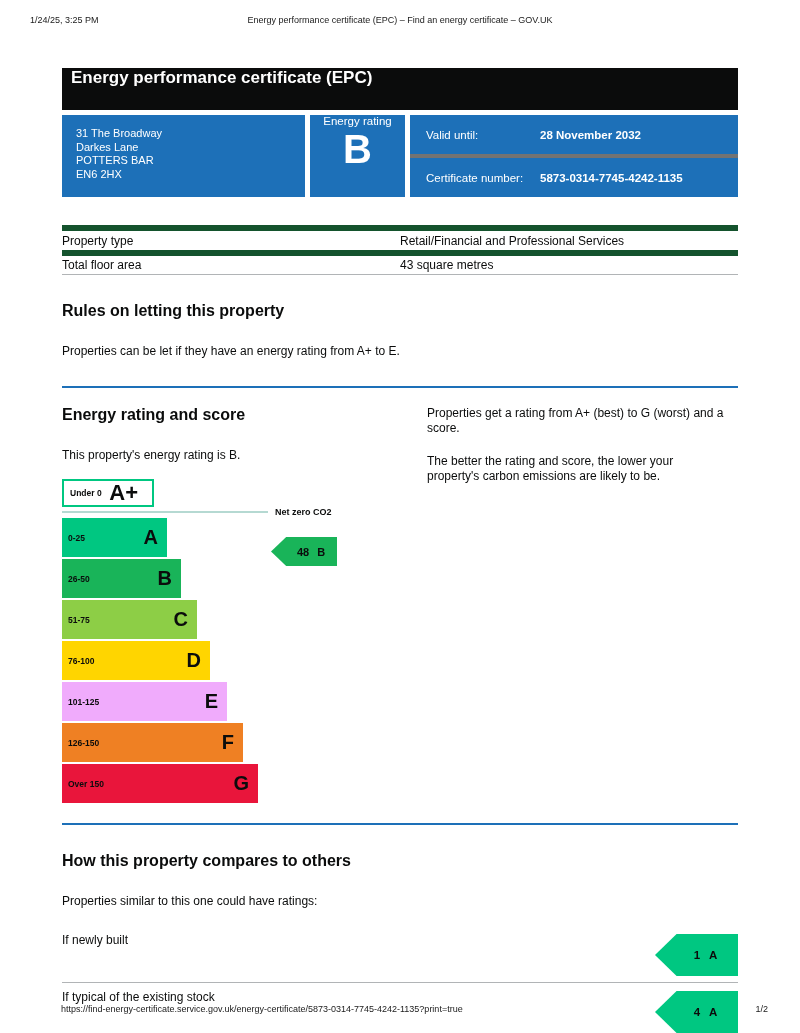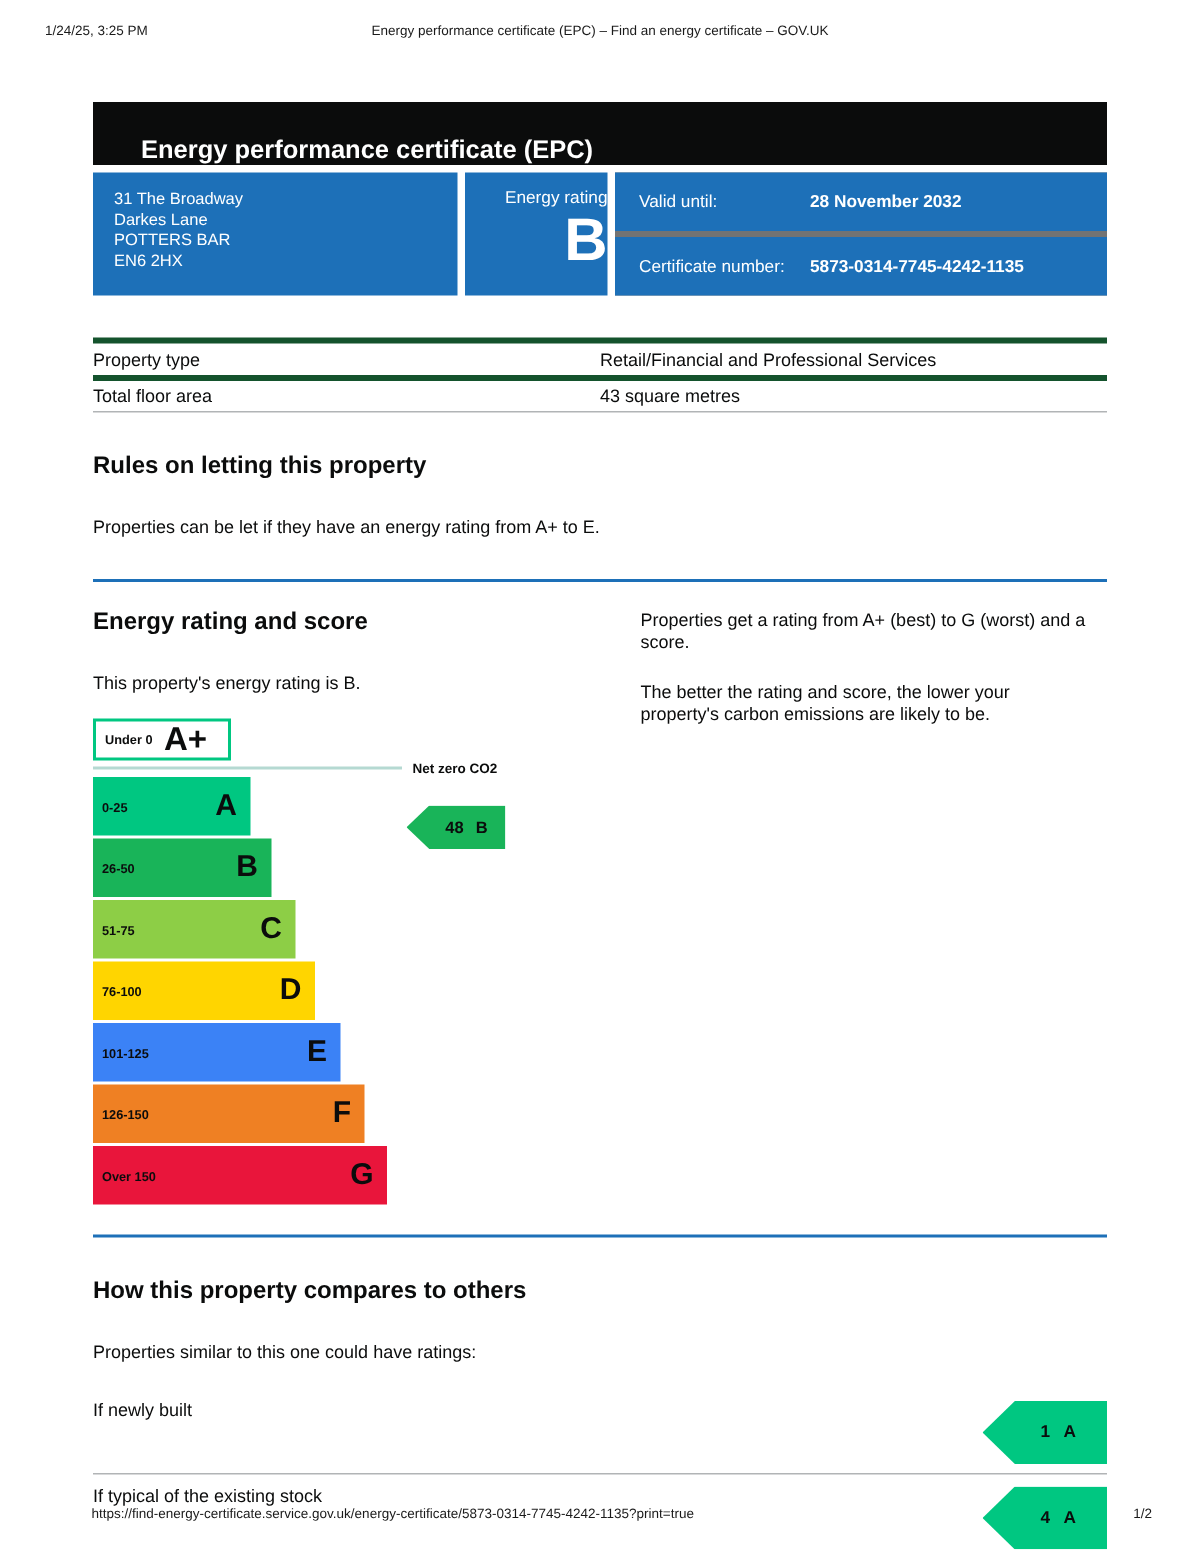--- a/index.html
+++ b/index.html
@@ -22,37 +22,37 @@
     position:absolute; top:1004px; left:30px; right:32px;
     display:flex; justify-content:space-between;
     font-size:9px; color:#1a1a1a;padding-left:31px;
   }
 
   
   .content { position:absolute; top:68px; left:62px; width:676px; }
 
   .black-banner {
     background:#0b0c0c; color:#ffffff; height:42px;
-    display:flex; align-items:flex-end; padding-left:32px;
+    display:flex; align-items:flex-start; padding-left:9px;
     font-size:17px; font-weight:bold;
   }
 
   .blue-banner { margin-top:5px; display:flex; gap:5px; height:82px; }
   .bb-box { background:#1d70b8; color:#ffffff; }
   .bb-address { width:243px; padding:12px 0 0 14px; font-size:11px; line-height:13.5px; }
-  .bb-rating { width:95px; text-align:right; padding-top:11px; }
+  .bb-rating { width:95px; text-align:center; }
   .bb-rating .bb-rating-label { font-size:11.5px; display:block; }
   .bb-rating .bb-rating-letter { font-size:40px; font-weight:bold; line-height:44px; display:block; }
   .bb-right { flex:1; display:flex; flex-direction:column; gap:4px; background:#737373; }
   .bb-row { background:#1d70b8; color:#ffffff; flex:1; display:flex; align-items:center; font-size:11.5px; }
   .bb-row .bb-label { padding-left:16px; width:130px; }
   .bb-row .bb-value { font-weight:bold; }
 
   .prop-table { margin-top:28px; }
-  .prop-row { display:flex; border-top:4px solid #14532d; height:25px; align-items:center; font-size:12px; }
+  .prop-row { display:flex; border-top:6px solid #14532d; height:25px; align-items:center; font-size:12px; }
   .prop-table .prop-row:last-child { border-bottom:1px solid #b1b4b6; }
   .prop-label { width:338px; }
 
   h2.section-heading { font-size:16px; font-weight:bold; margin-top:27px; }
   .body-text { font-size:12px; margin-top:24px; }
 
   .blue-divider { height:2px; background:#1d70b8; border:none; }
   .divider-1 { margin-top:28px; }
   .divider-2 { margin-top:18px; }
   .divider-3 { margin-top:40px; }
@@ -183,21 +183,21 @@
             <span class="band-letter">B</span>
           </div>
           <div class="band" style="width: 135px; background: rgb(141, 206, 70);">
             <span class="range-label">51-75</span>
             <span class="band-letter">C</span>
           </div>
           <div class="band" style="width: 148px; background: rgb(255, 213, 0);">
             <span class="range-label">76-100</span>
             <span class="band-letter">D</span>
           </div>
-          <div class="band" style="width: 165px; background: #3b82f6;">
+          <div class="band" style="width: 165px; background: #f0abfc;">
             <span class="range-label">101-125</span>
             <span class="band-letter">E</span>
           </div>
           <div class="band" style="width: 181px; background: rgb(239, 128, 35);">
             <span class="range-label">126-150</span>
             <span class="band-letter">F</span>
           </div>
           <div class="band" style="width: 196px; background: rgb(233, 21, 59);">
             <span class="range-label">Over 150</span>
             <span class="band-letter">G</span>

